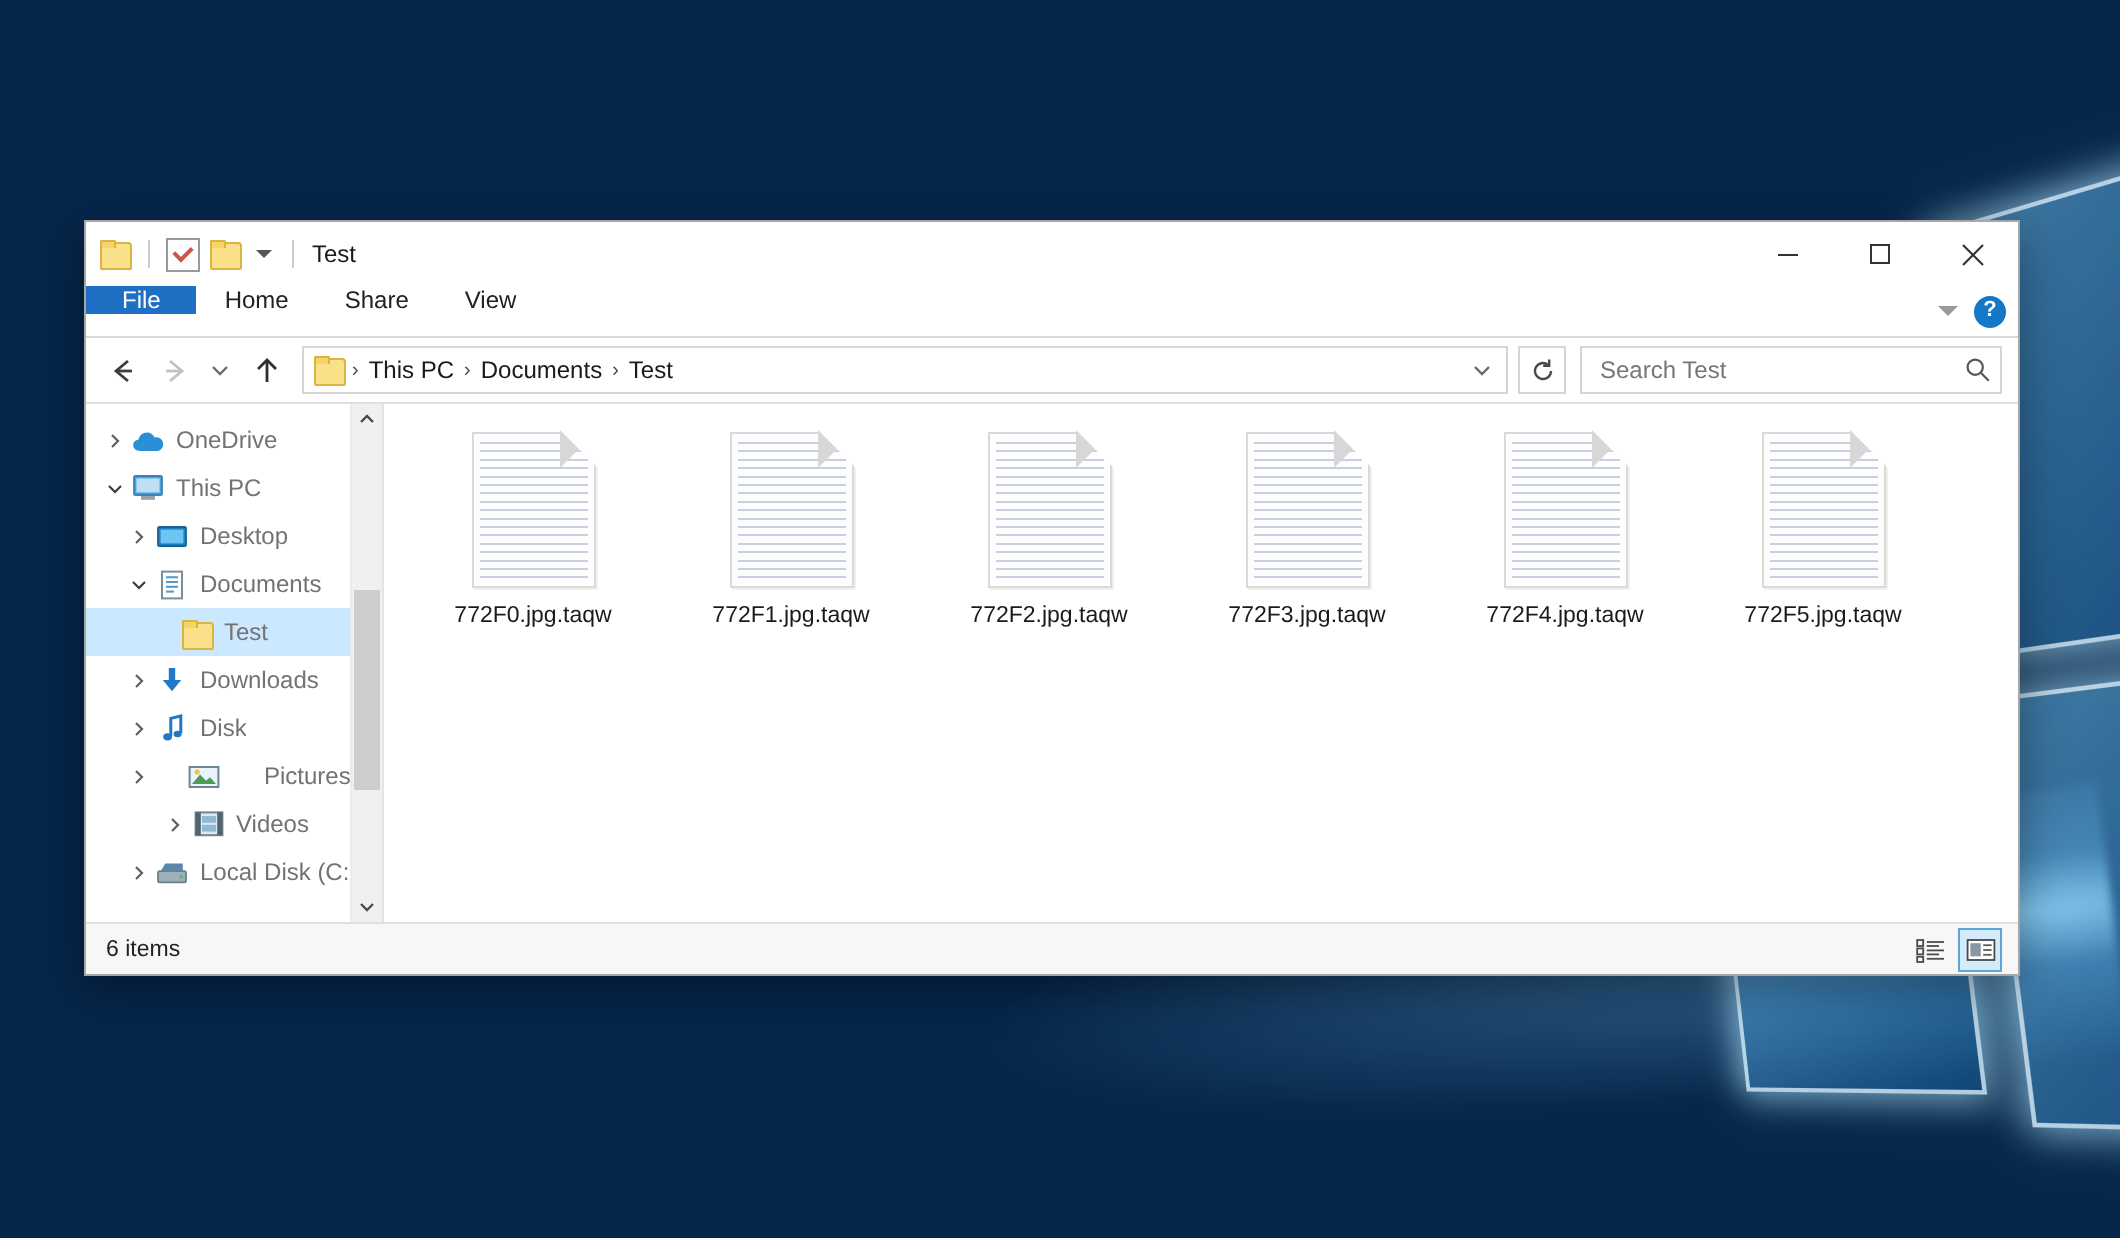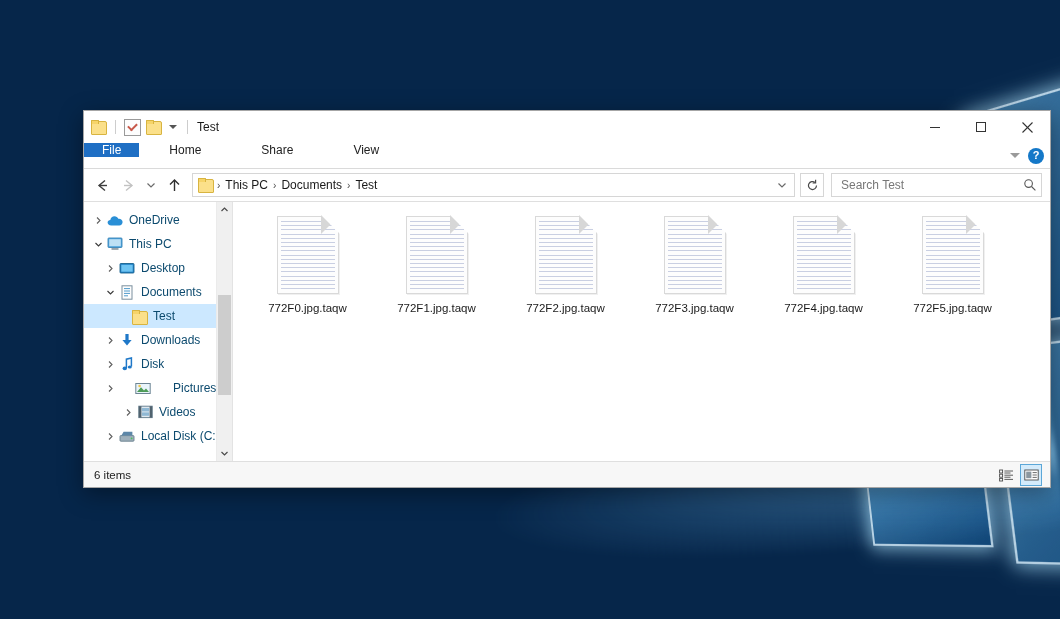--- a/index.html
+++ b/index.html
@@ -62,21 +62,20 @@
     top: 110px;
     width: 966px;
     height: 376px;
     background: #ffffff;
     border: 1px solid #a6a6a6;
     box-shadow: 0 6px 22px rgba(0,0,0,0.38);
     display: flex;
     flex-direction: column;
     font-size: 12px;
     color: #1a1a1a;
-    margin-left: 41px;
   }
 
   
   .titlebar {
     height: 32px;
     background: #ffffff;
     display: flex;
     align-items: center;
     padding-left: 7px;
     position: relative;
@@ -142,21 +141,21 @@
   .ribbon {
     height: 25px;
     background: #ffffff;
     border-bottom: 1px solid #dadada;
     display: flex;
     align-items: flex-start;
     position: relative;
     flex: none;
   }
   .rtab {
-    padding: 0 30px;
+    padding: 0 14px;
     display: flex; align-items: center;
     font-size: 12px; color: #222;
   }
   .rtab.file {
     background: #1f6fc4;
     color: #ffffff;
     padding: 0 18px;
   }
   .ribbon-right {
     position: absolute; right: 6px; top: 0; height: 25px;
@@ -241,21 +240,21 @@
   .navpane {
     width: 148px;
     background: #ffffff;
     position: relative;
     padding-top: 6px;
     flex: none;
   }
   .navitem {
     height: 24px;
     display: flex; align-items: center;
-    font-size: 12px; color: #0c4a6e;
+    font-size: 12px; color: #737373;
     padding-right: 4px;
     white-space: nowrap;
   }
   .navitem.selected { background: #cce8ff; }
   .exp {
     width: 16px; height: 24px;
     display: flex; align-items: center; justify-content: center;
     flex: none;
   }
   .exp svg { display: block; }

